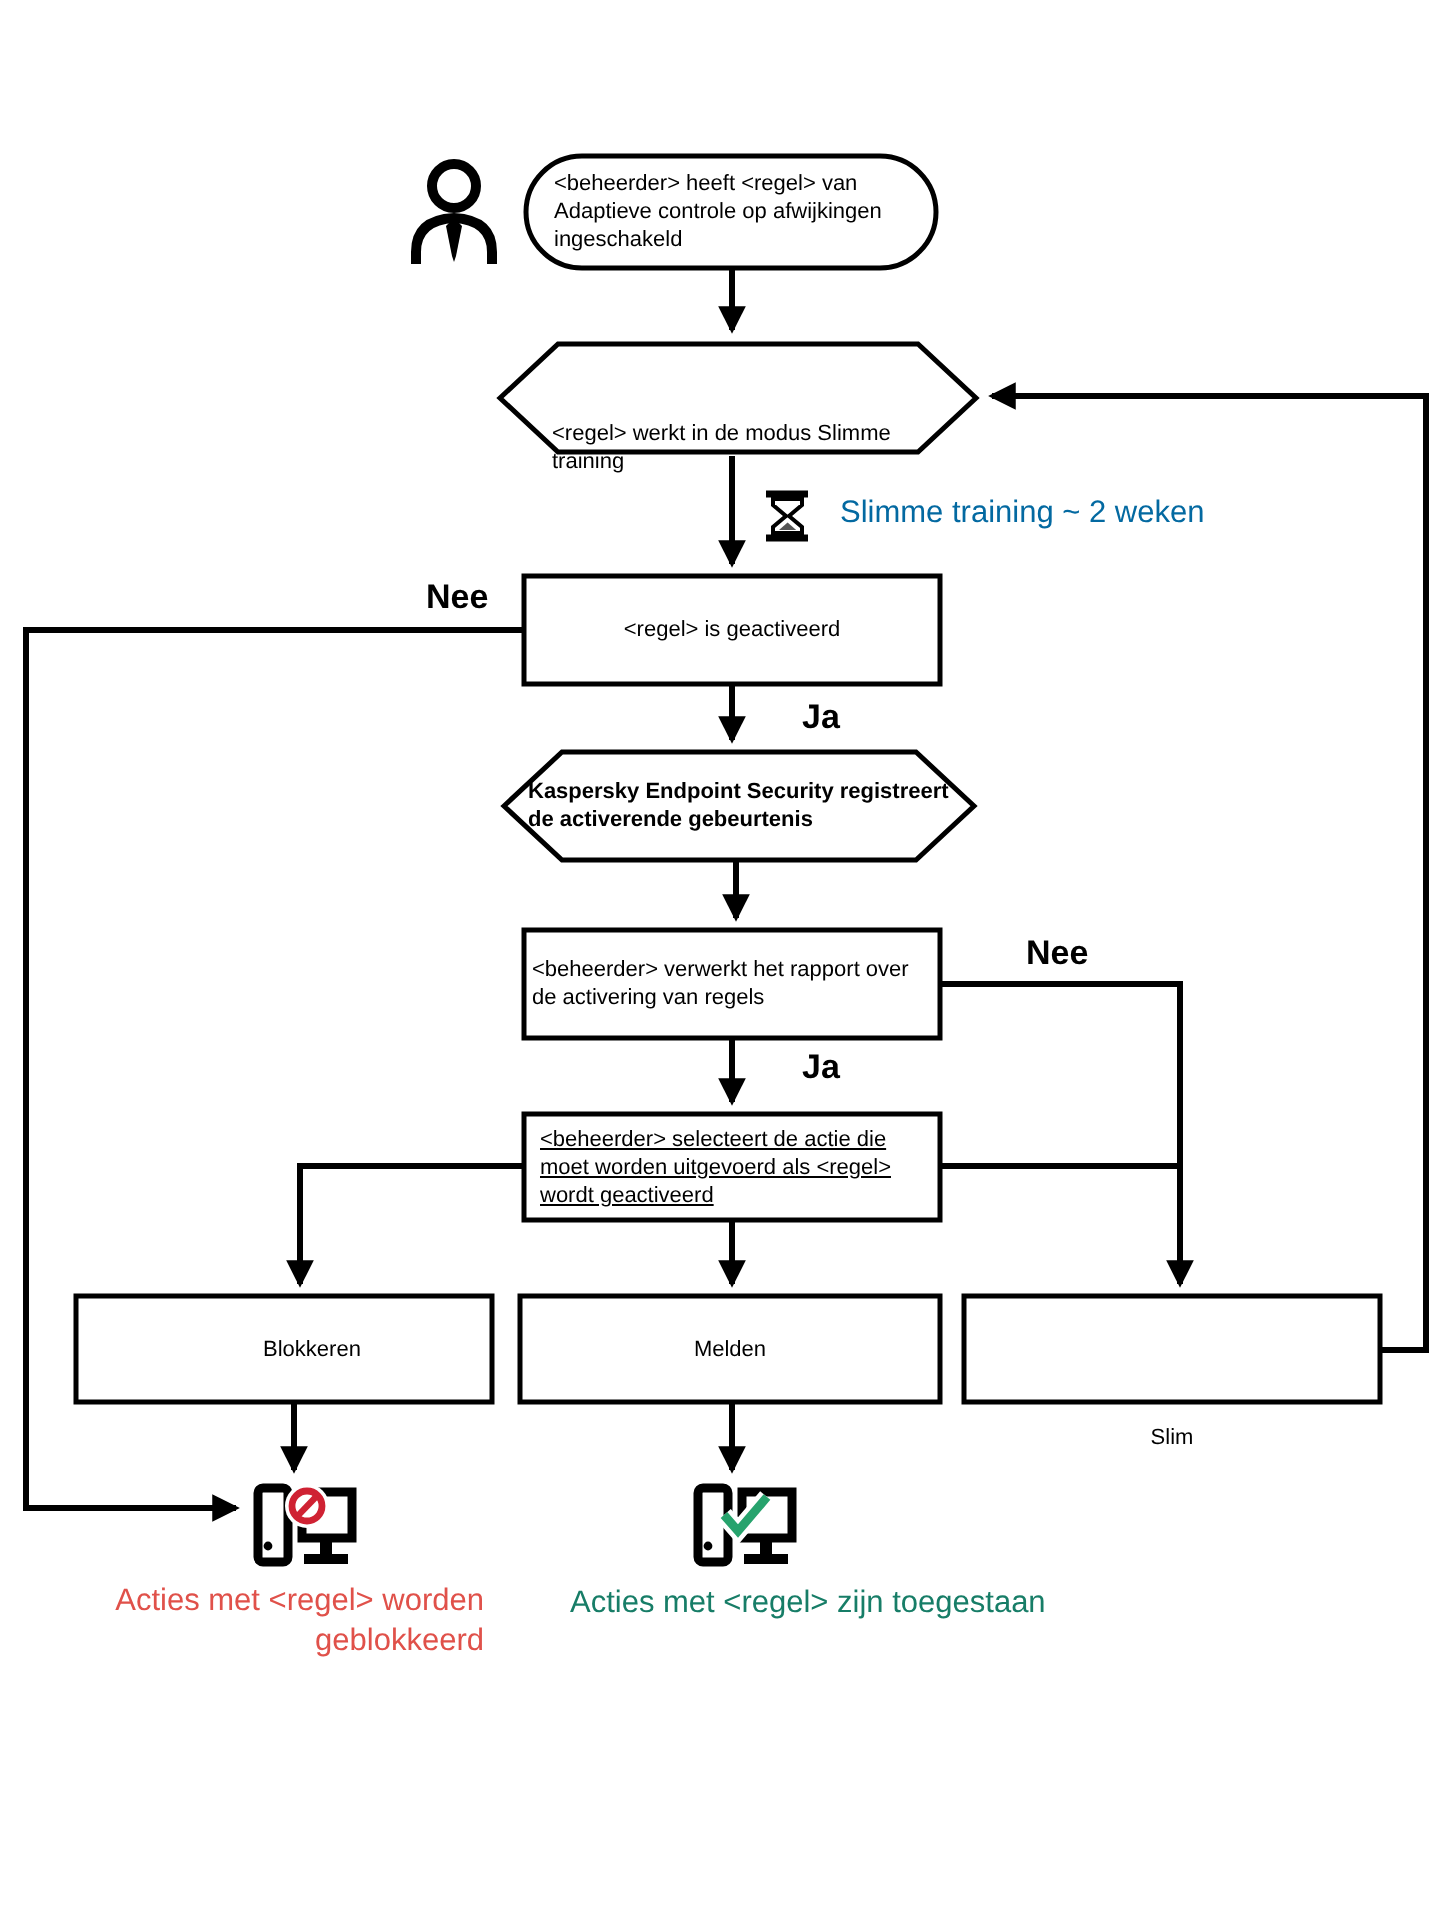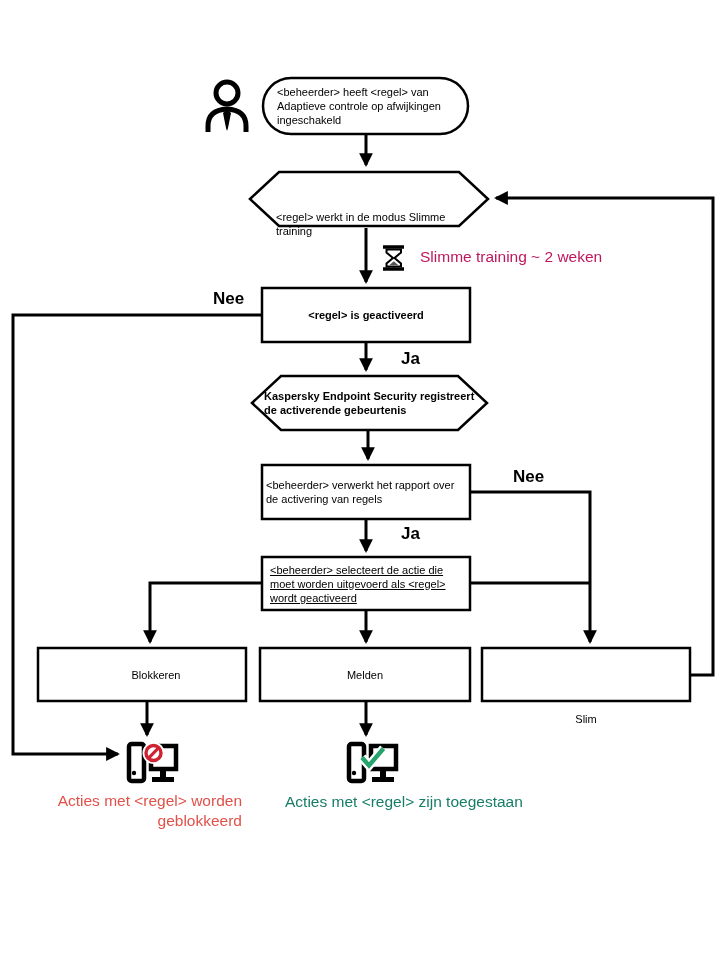--- a/index.html
+++ b/index.html
@@ -2,21 +2,21 @@
 <html style="--line: #000000; --blocked_text: #e0514a; --allowed_text: #177d67; --prohibit_badge: #cf2233; --check: #27a36d;"><head>
 <meta charset="utf-8">
 <style>
   html,body{margin:0;padding:0;background:#ffffff;}
   .stage{position:relative;width:720px;height:960px;background:#fff;
          font-family:"Liberation Sans", sans-serif;color:#000;overflow:hidden;}
   svg{position:absolute;left:0;top:0;}
   .node-label{position:absolute;display:flex;align-items:center;justify-content:center;
               text-align:left;font-size:11px;line-height:14px;color:#000;}
   .edge-label{position:absolute;font-size:17px;color:#000;font-weight:bold;}
-  .annot{position:absolute;font-size:15.5px;color:#be185d;}
+  .annot{position:absolute;font-size:15.5px;color:#0369a1;}
   .result{position:absolute;font-size:15.5px;line-height:20px;text-align:right;}
   .result.blocked{color:var(--blocked_text,#e0514a);}
   .result.allowed{color:var(--allowed_text,#177d67);white-space:nowrap;}
 </style>
 </head>
 <body>
 
 <div class="stage">
 
   <svg width="720" height="960" viewBox="0 0 720 960">
@@ -88,21 +88,21 @@
       <rect x="372" y="777" width="22" height="5" fill="#000"></rect>
       <g fill="none">
         <path d="M362 757.5 L369 765.5 L383.5 748.5" stroke="#fff" stroke-width="9"></path>
         <path d="M362 757.5 L369 765.5 L383.5 748.5" style="stroke:var(--check,#27a36d)" stroke-width="4.4"></path>
       </g>
     </g>
   </svg>
 
   <div class="node-label" style="left:277px;top:78px;width:178px;height:56px;">&lt;beheerder&gt; heeft &lt;regel&gt; van Adaptieve controle op afwijkingen ingeschakeld</div>
   <div class="node-label" style="left:276px;top:172px;width:186px;height:54px;margin-top:25px;">&lt;regel&gt; werkt in de modus Slimme training</div>
-  <div class="node-label" style="left:262px;top:288px;width:208px;height:54px;font-weight:bold;">&lt;regel&gt; is geactiveerd</div>
+  <div class="node-label" style="left:262px;top:288px;width:208px;height:54px;">&lt;regel&gt; is geactiveerd</div>
   <div class="node-label" style="left:264px;top:376px;width:212px;height:54px;font-weight:bold;">Kaspersky Endpoint Security registreert de activerende gebeurtenis</div>
   <div class="node-label" style="left:266px;top:465px;width:200px;height:54px;">&lt;beheerder&gt; verwerkt het rapport over de activering van regels</div>
   <div class="node-label" style="left:270px;top:557px;width:192px;height:53px;text-decoration:underline;">&lt;beheerder&gt; selecteert de actie die moet worden uitgevoerd als &lt;regel&gt; wordt geactiveerd</div>
   <div class="node-label" style="left:52px;top:648px;width:208px;height:53px;">Blokkeren</div>
   <div class="node-label" style="left:260px;top:648px;width:210px;height:53px;">Melden</div>
   <div class="node-label" style="left:482px;top:648px;width:208px;height:53px;margin-top:44px;">Slim</div>
 
   <div class="edge-label" style="left:213px;top:289px;">Nee</div>
   <div class="edge-label" style="left:401px;top:349px;">Ja</div>
   <div class="edge-label" style="left:513px;top:467px;">Nee</div>

